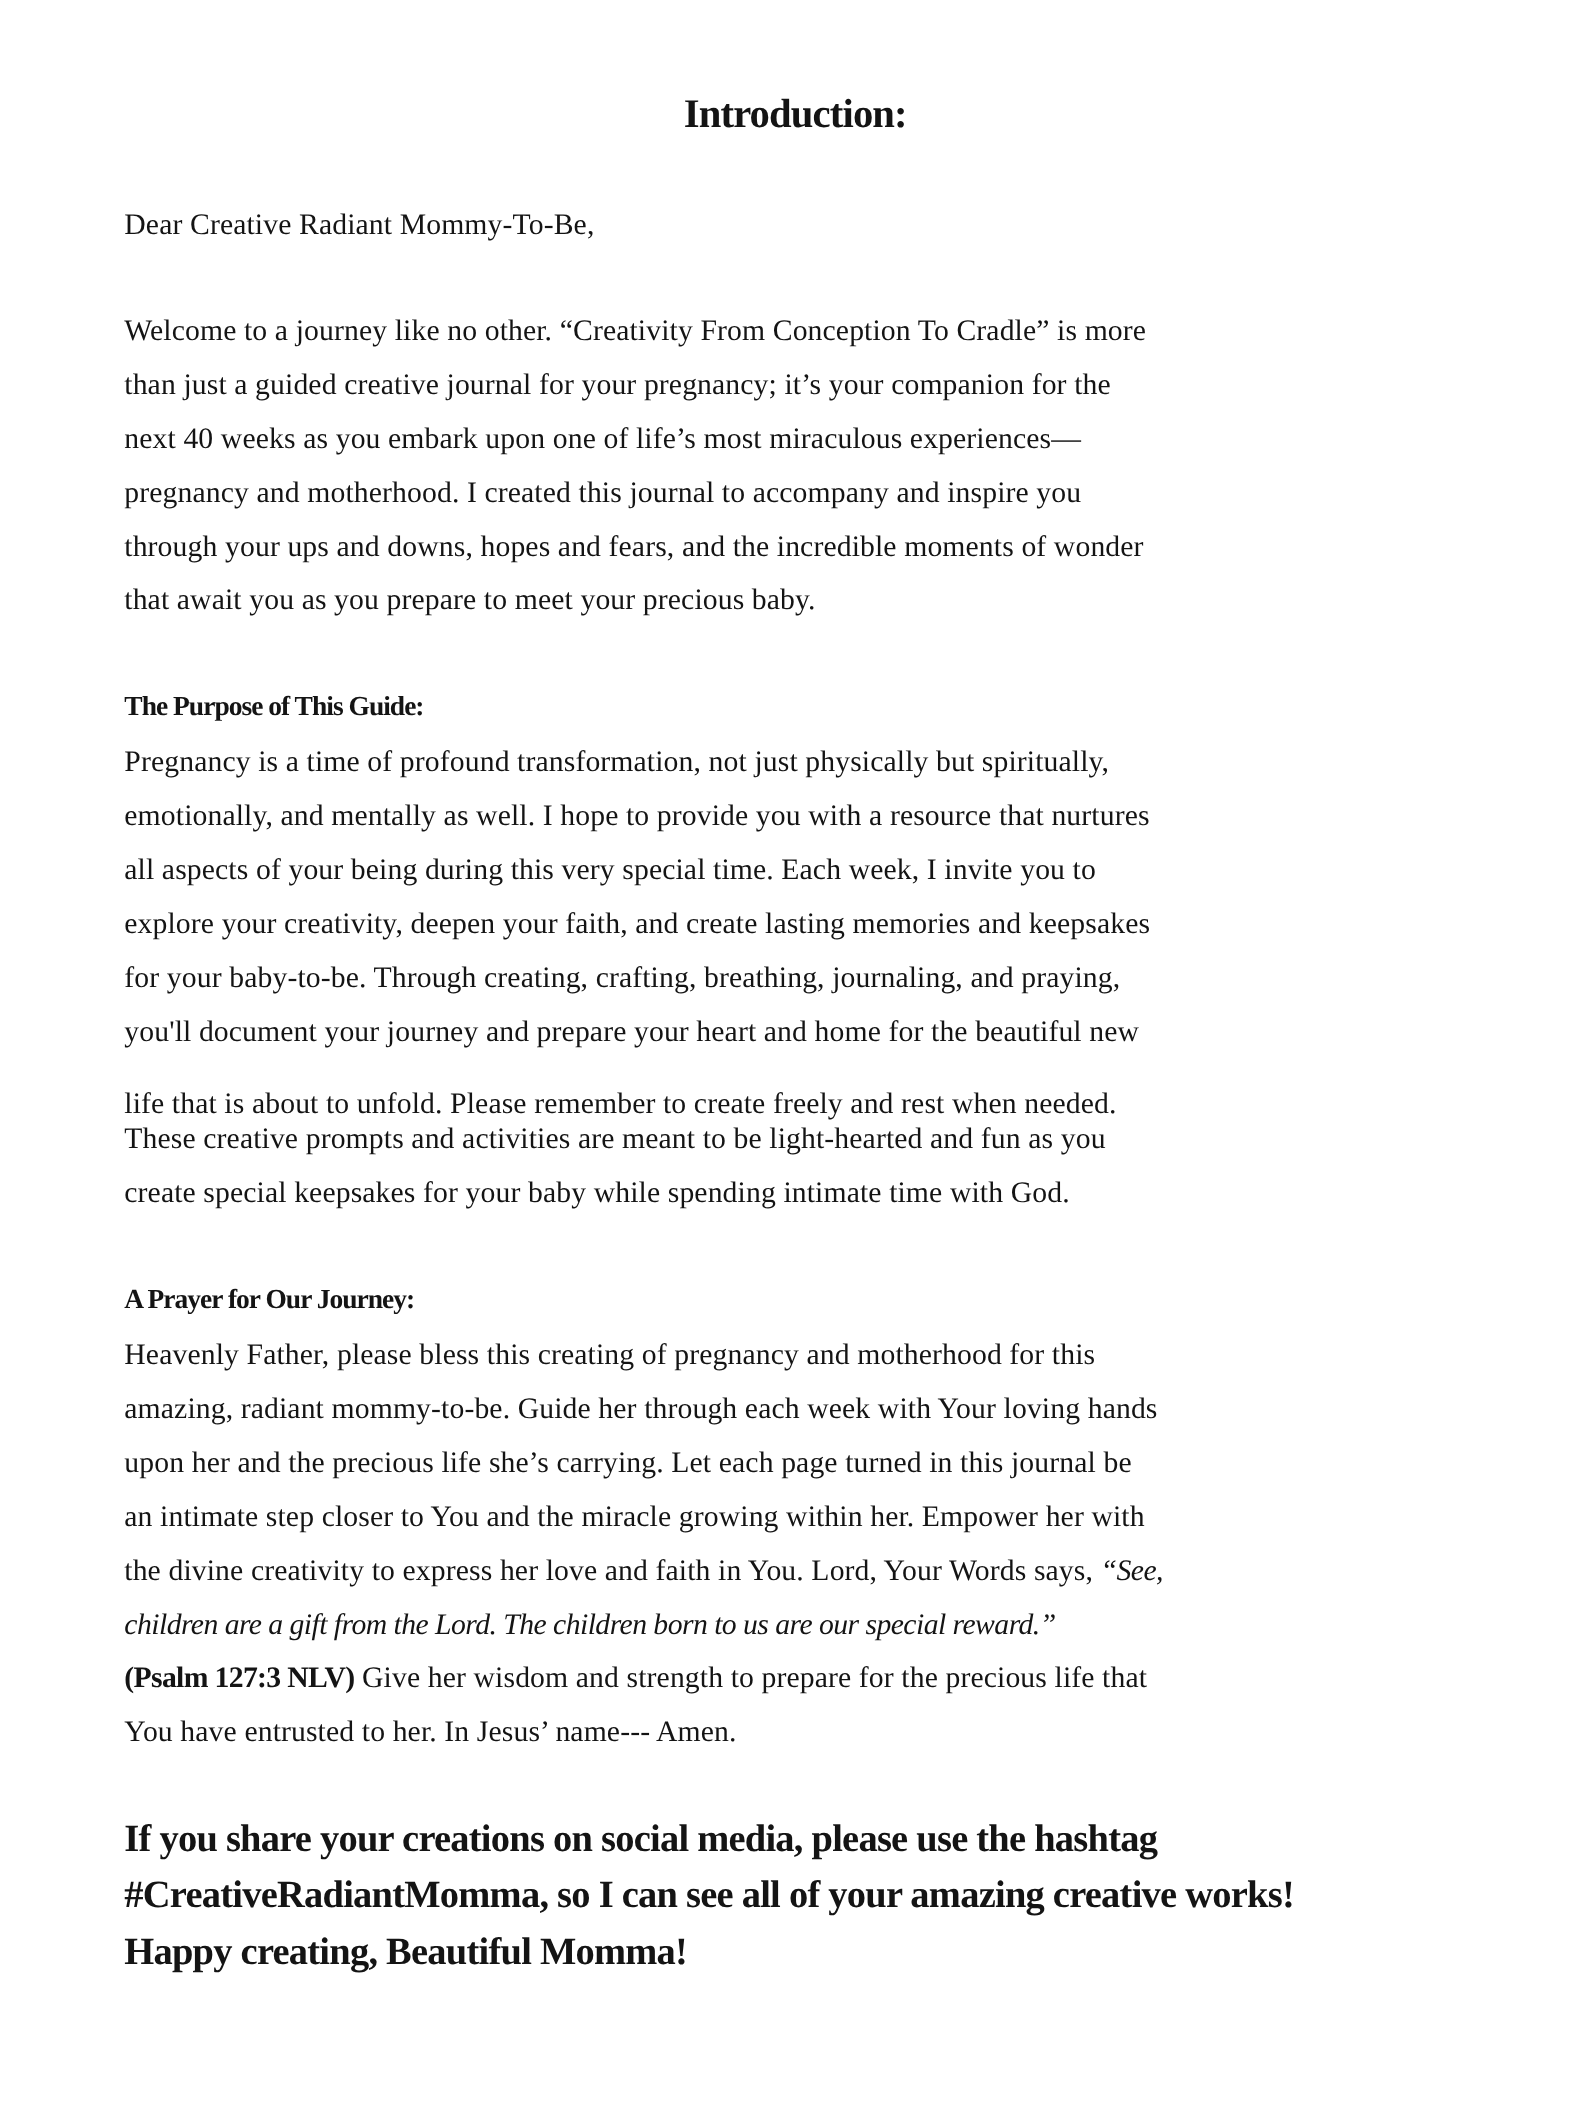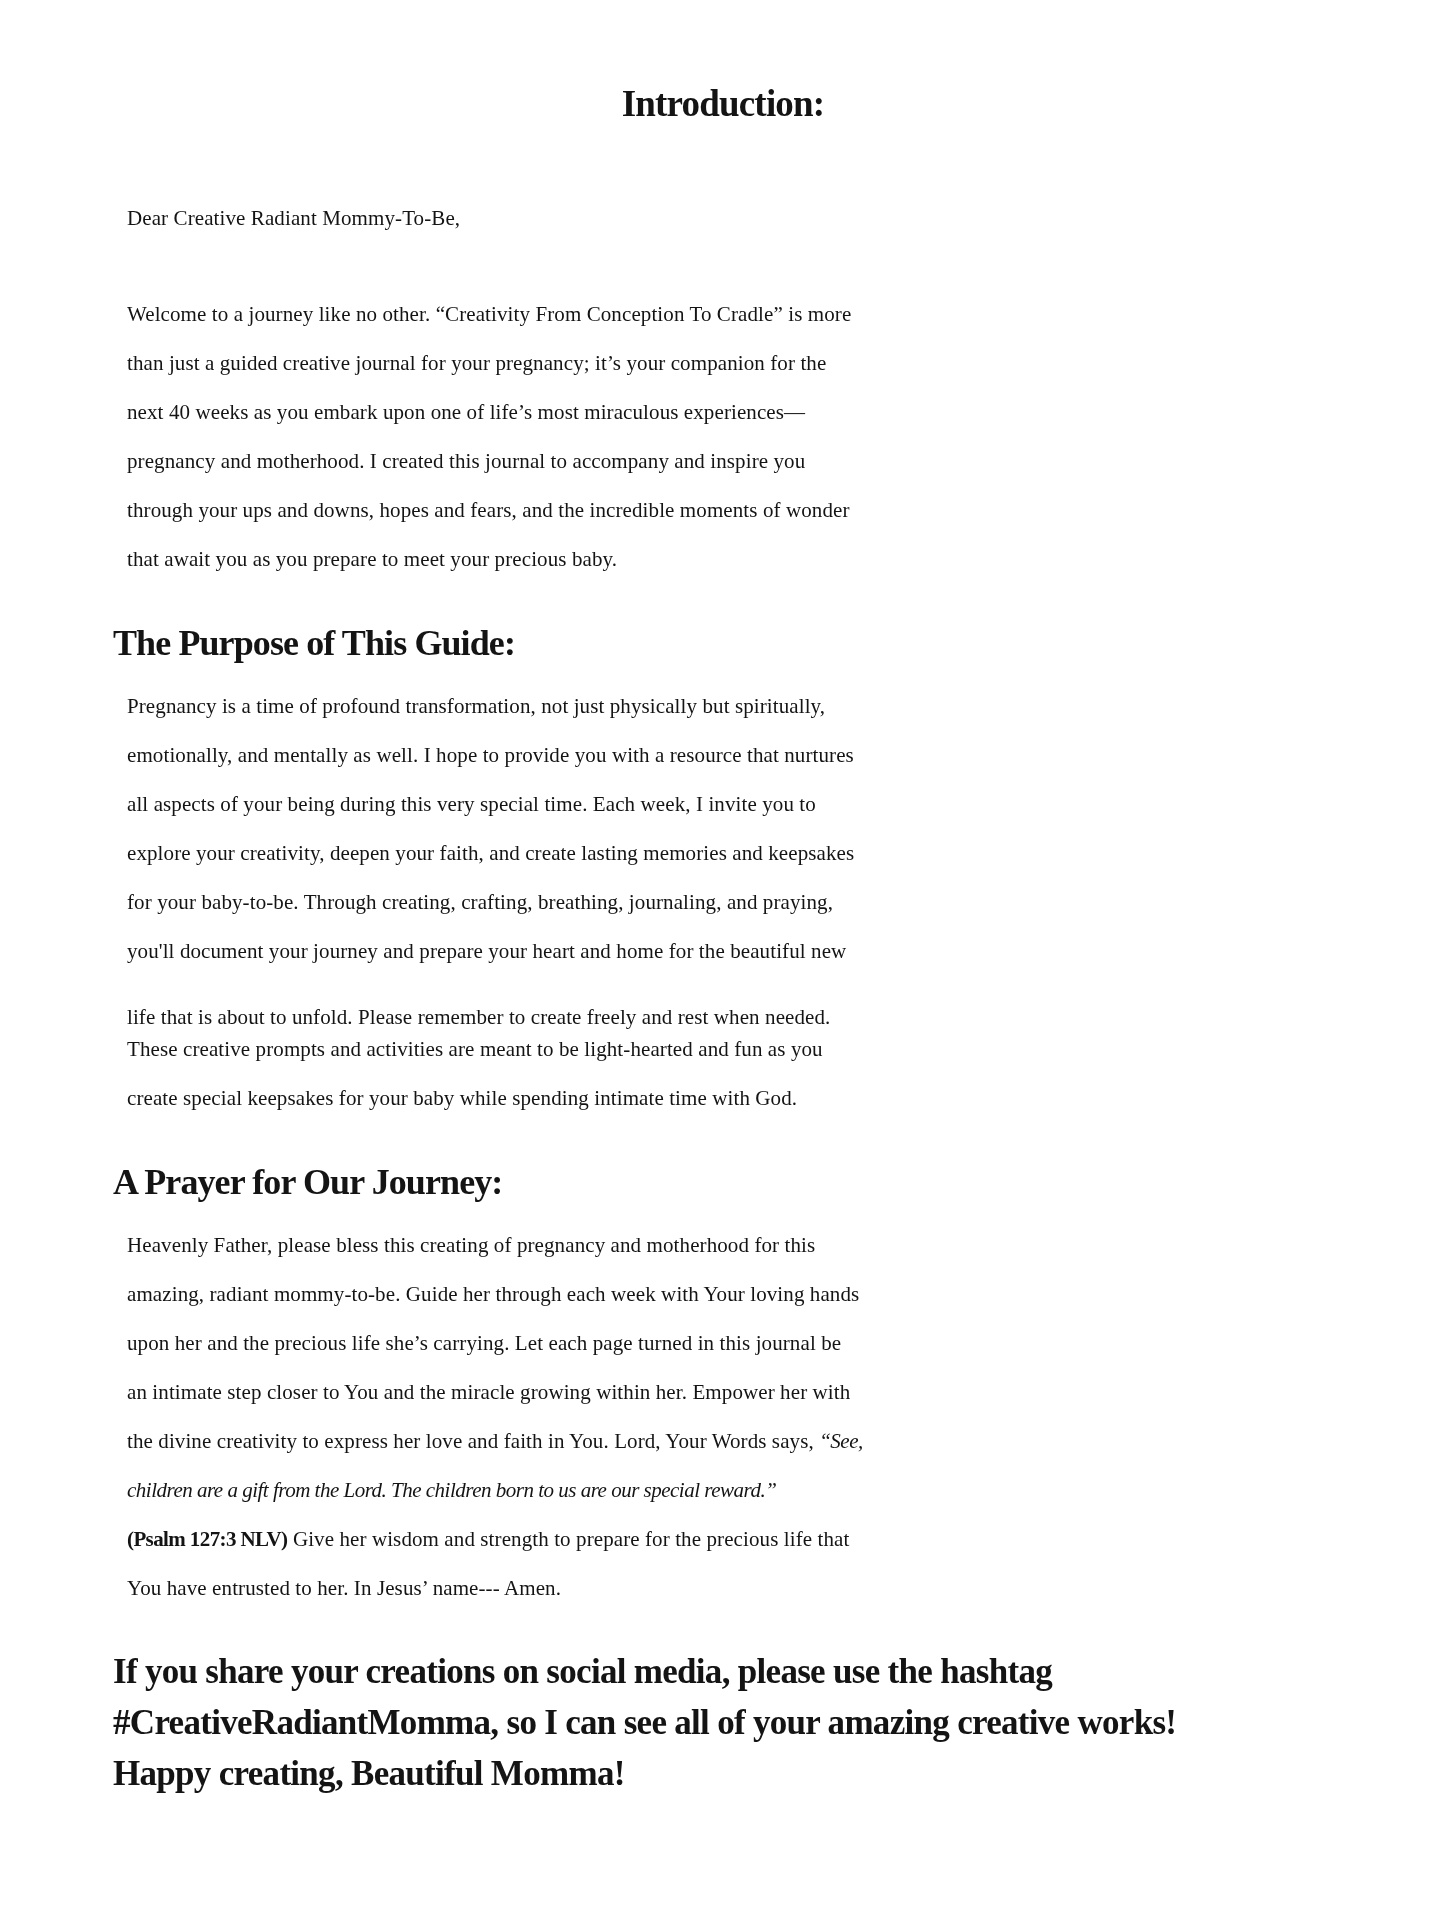--- a/index.html
+++ b/index.html
@@ -30,31 +30,31 @@
       font-weight: bold;
       font-size: 37px;
       letter-spacing: -0.8px;
       line-height: 40px;
       margin: 0;
     }
     .line {
       position: absolute;
       left: 0;
       white-space: nowrap;
-      font-size: 21px;
+      font-size: 27px;
       line-height: 40px;
       letter-spacing: 0.1px;
-      margin: 14px;
+      margin: 0;
     }
     .heading {
       position: absolute;
       left: 0;
       white-space: nowrap;
       font-weight: bold;
-      font-size: 36px;
+      font-size: 25px;
       letter-spacing: -0.9px;
       line-height: 40px;
       margin: 0;
     }
     .bi {
       font-weight: normal;
       font-style: italic;
       letter-spacing: -0.5px;
     }
     .b {

